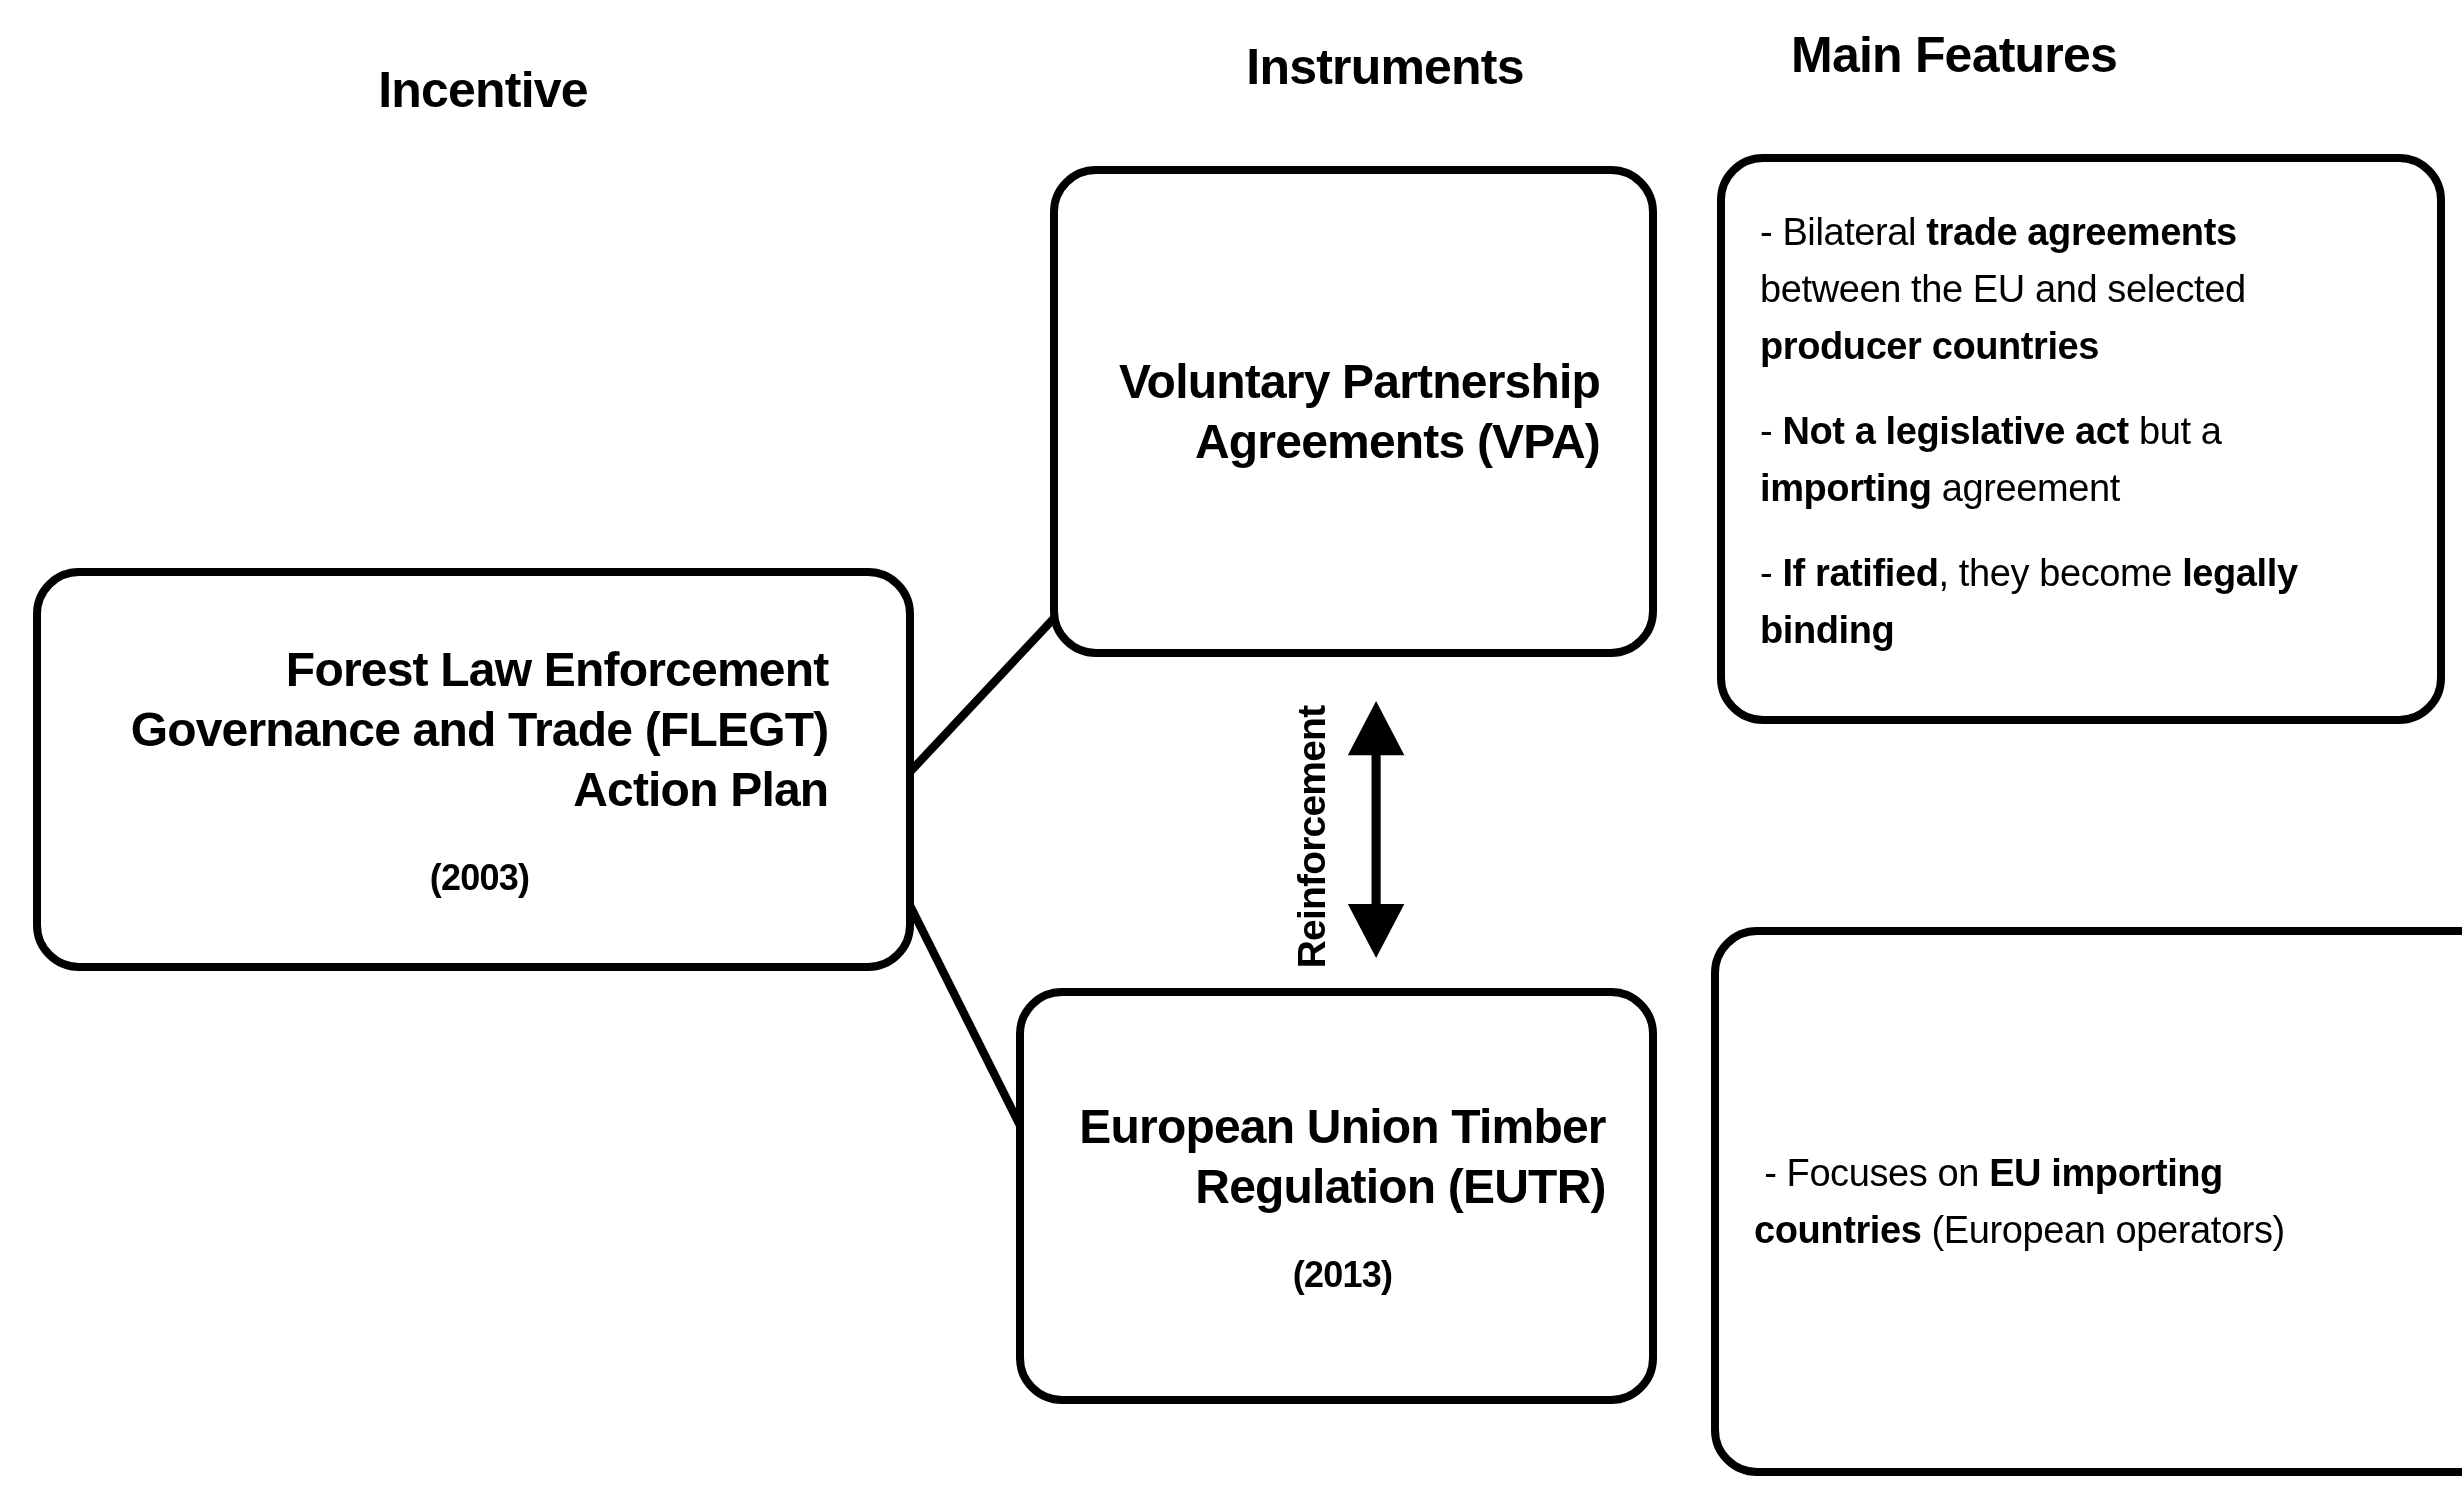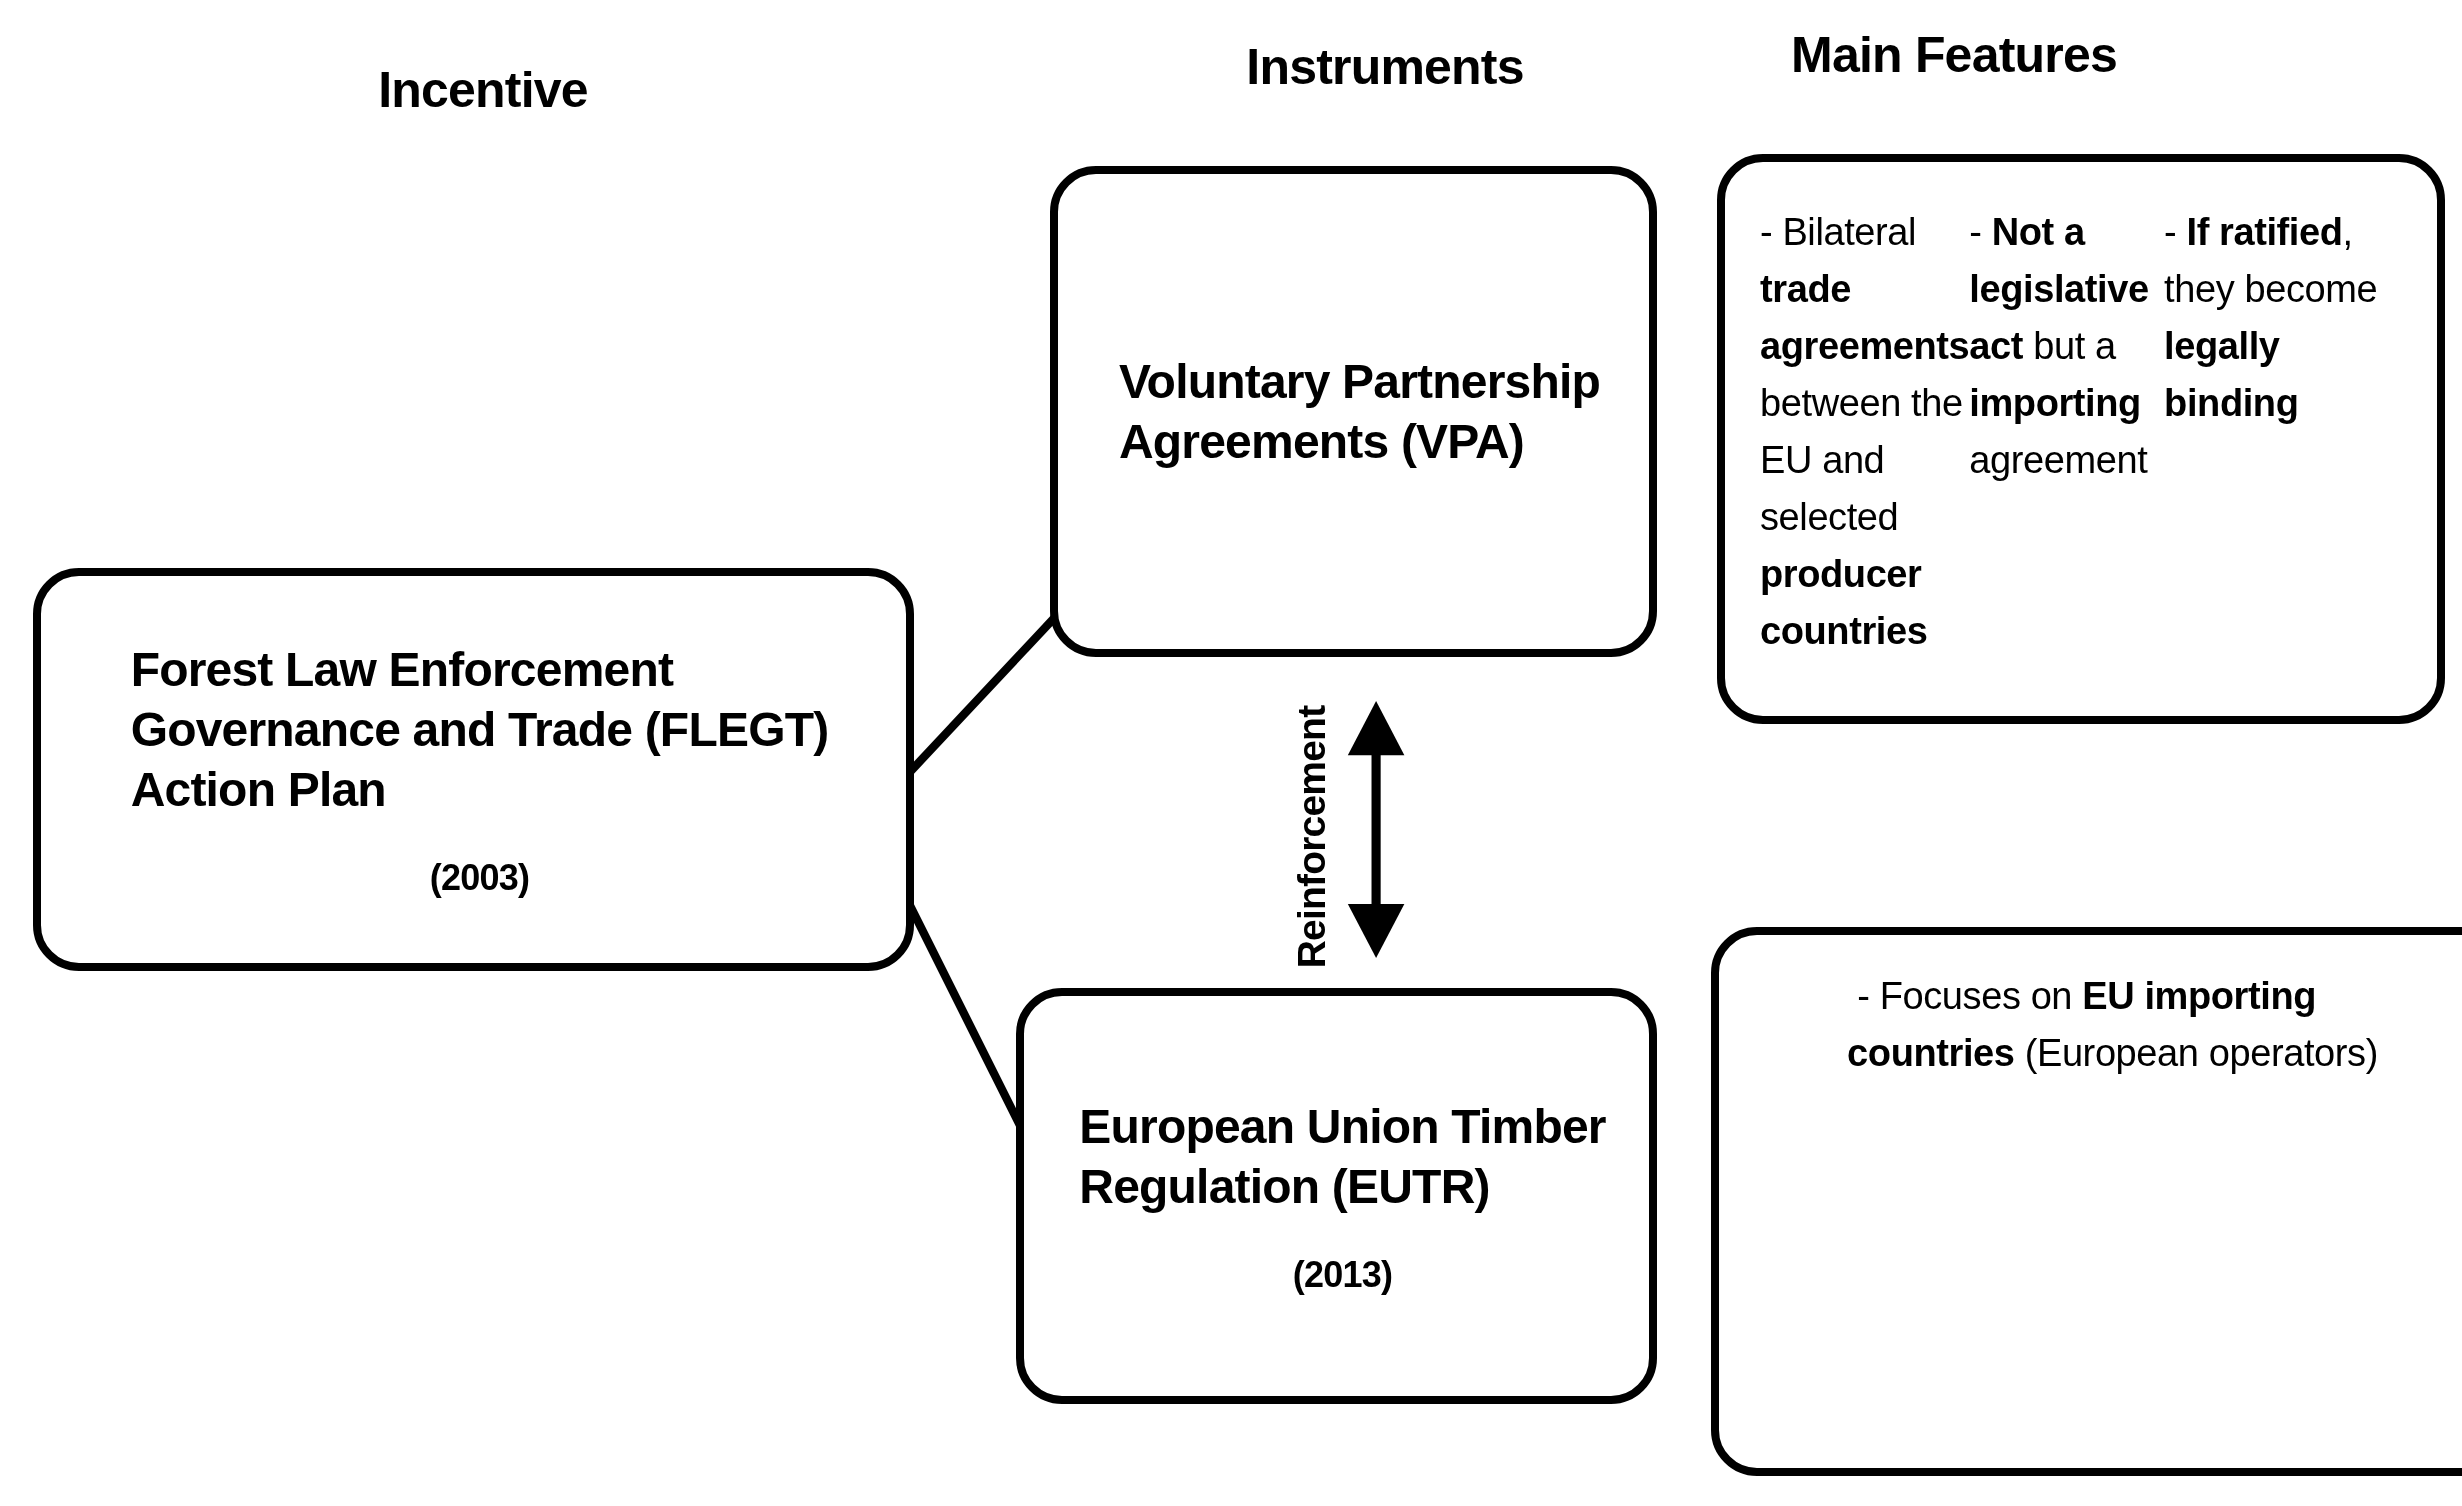--- a/index.html
+++ b/index.html
@@ -12,27 +12,27 @@
   .hdr{
     position:absolute;transform:translate(-50%,-50%);
     font-size:50px;font-weight:bold;letter-spacing:-0.8px;white-space:nowrap;z-index:2;
   }
   .box{
     position:absolute;background:#ffffff;border:8.3px solid #000;border-radius:46px;
     box-sizing:border-box;z-index:1;
   }
   .box.center{
     display:flex;flex-direction:column;align-items:center;justify-content:center;
-    text-align:left;
+    text-align:right;
     padding-left:12px;
   }
   .title{font-size:48px;font-weight:bold;line-height:60px;letter-spacing:-0.8px;}
   .year{font-size:36px;font-weight:bold;letter-spacing:-0.8px;margin-top:37px;}
   .features{
-    display:flex;flex-direction:row;justify-content:flex-start;
+    display:flex;flex-direction:column;justify-content:flex-start;
     font-size:38px;line-height:57px;letter-spacing:-0.4px;
   }
   .features .para{margin:0 0 28px 0;}
   .features .para:last-child{margin-bottom:0;}
   .features .b,.features b{font-weight:bold;}
   #box-features-vpa{padding:42px 46px 33px 35px;}
   #box-features-eutr{padding:33px 46px 33px 35px;justify-content:center;}
   .rot-label{
     position:absolute;transform:translate(-50%,-50%) rotate(-90deg);
     font-size:39px;font-weight:bold;letter-spacing:-0.8px;white-space:nowrap;z-index:1;

